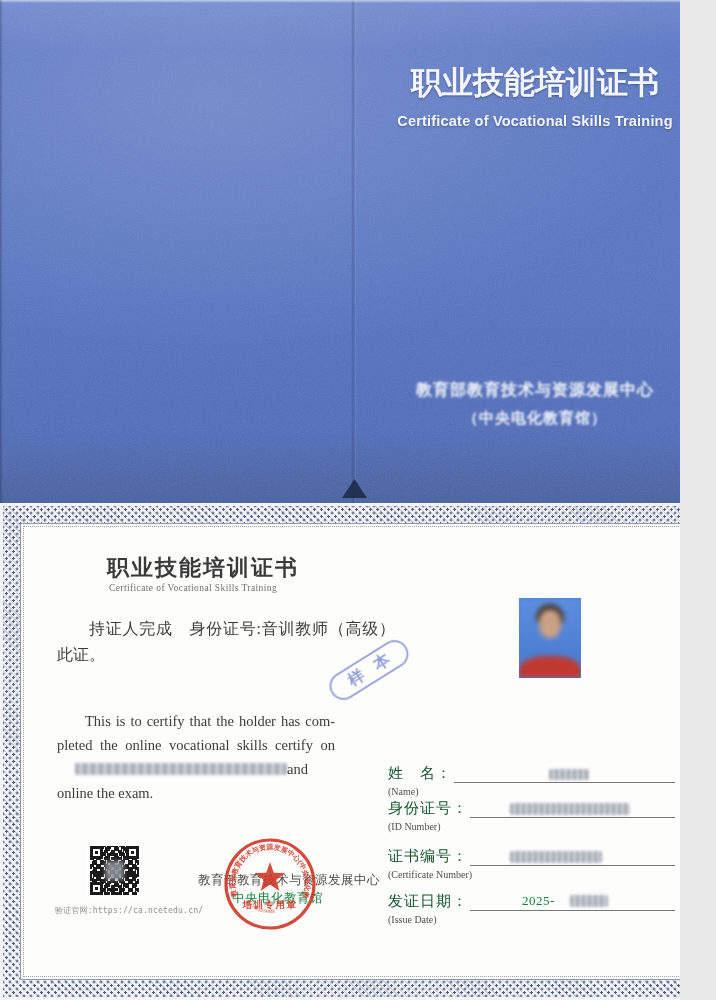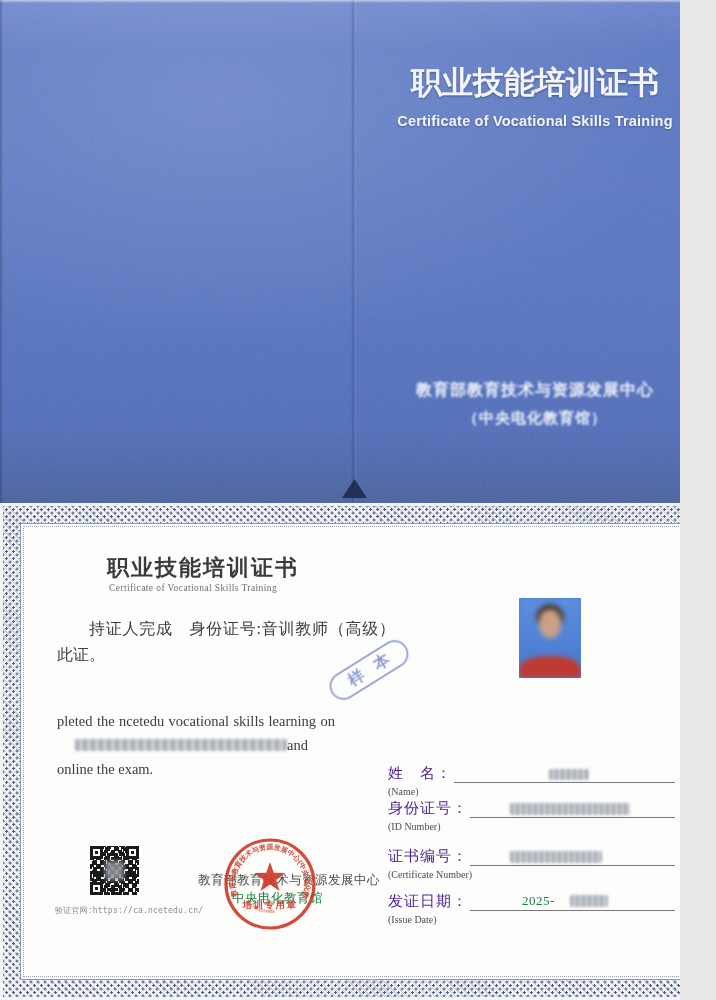--- a/index.html
+++ b/index.html
@@ -78,21 +78,21 @@
   .photo-bg{position:absolute;inset:0;background:linear-gradient(180deg,#5d8ede,#4677cd);}
   .photo-hair{position:absolute;left:17px;top:6px;width:28px;height:22px;background:#4a3a30;
     border-radius:14px 14px 8px 8px;}
   .photo-face{position:absolute;left:20px;top:12px;width:22px;height:28px;background:#c9a185;
     border-radius:45%;}
   .photo-body{position:absolute;left:0;bottom:0;width:62px;height:22px;background:#bf3a30;
     border-radius:45% 45% 0 0 / 60% 60% 0 0;}
 
   .frow{left:388px;width:287px;}
   .frow-top{display:flex;align-items:flex-end;}
-  .flabel{font-family:"Liberation Serif",serif;font-size:15px;color:#4c1d95;
+  .flabel{font-family:"Liberation Serif",serif;font-size:15px;color:#14532d;
     white-space:nowrap;flex-shrink:0;letter-spacing:1px;}
   .fvalue{flex:1;border-bottom:1px solid #777;height:21px;position:relative;margin-left:2px;}
   .fsub{font-family:"Liberation Serif",serif;font-size:10px;color:#4c4c4c;margin-top:3px;}
   .smudge{position:absolute;border-radius:2px;
     background:repeating-linear-gradient(90deg,#8d95a0 0 3px,#c2c8d0 3px 6px);
     filter:blur(1.5px);opacity:.8;}
   .date-visible{position:absolute;left:52px;bottom:1px;font-family:"Liberation Serif",serif;
     font-size:13px;color:#15803d;letter-spacing:.5px;}
 
   .qr{left:87px;top:340px;width:55px;height:55px;background:#fff;padding:2px;box-sizing:border-box;}
@@ -154,21 +154,22 @@
     <div class="pg pg-sub">Certificate of Vocational Skills Training</div>
 
     <div class="pg cn-para">
       <div class="cn-line first">持证人完成　身份证号:音训教师（高级）</div>
       <div class="cn-line last">此证。</div>
     </div>
 
     <div class="pg sample-stamp">样本</div>
 
     <div class="pg en-para">
-      <div class="en-line">pleted the ncetedu vocational skills learning on</div>
+      <div class="en-line first">This is to certify that the holder has com-</div>
+      <div class="en-line">pleted the online vocational skills certify on</div>
       <div class="en-line mixed">
         <span class="en-redacted"></span>
         <span class="en-and">and</span>
       </div>
       <div class="en-line last">online the exam.</div>
     </div>
 
     <div class="pg photo">
       <div class="photo-blur">
         <div class="photo-bg"></div>

